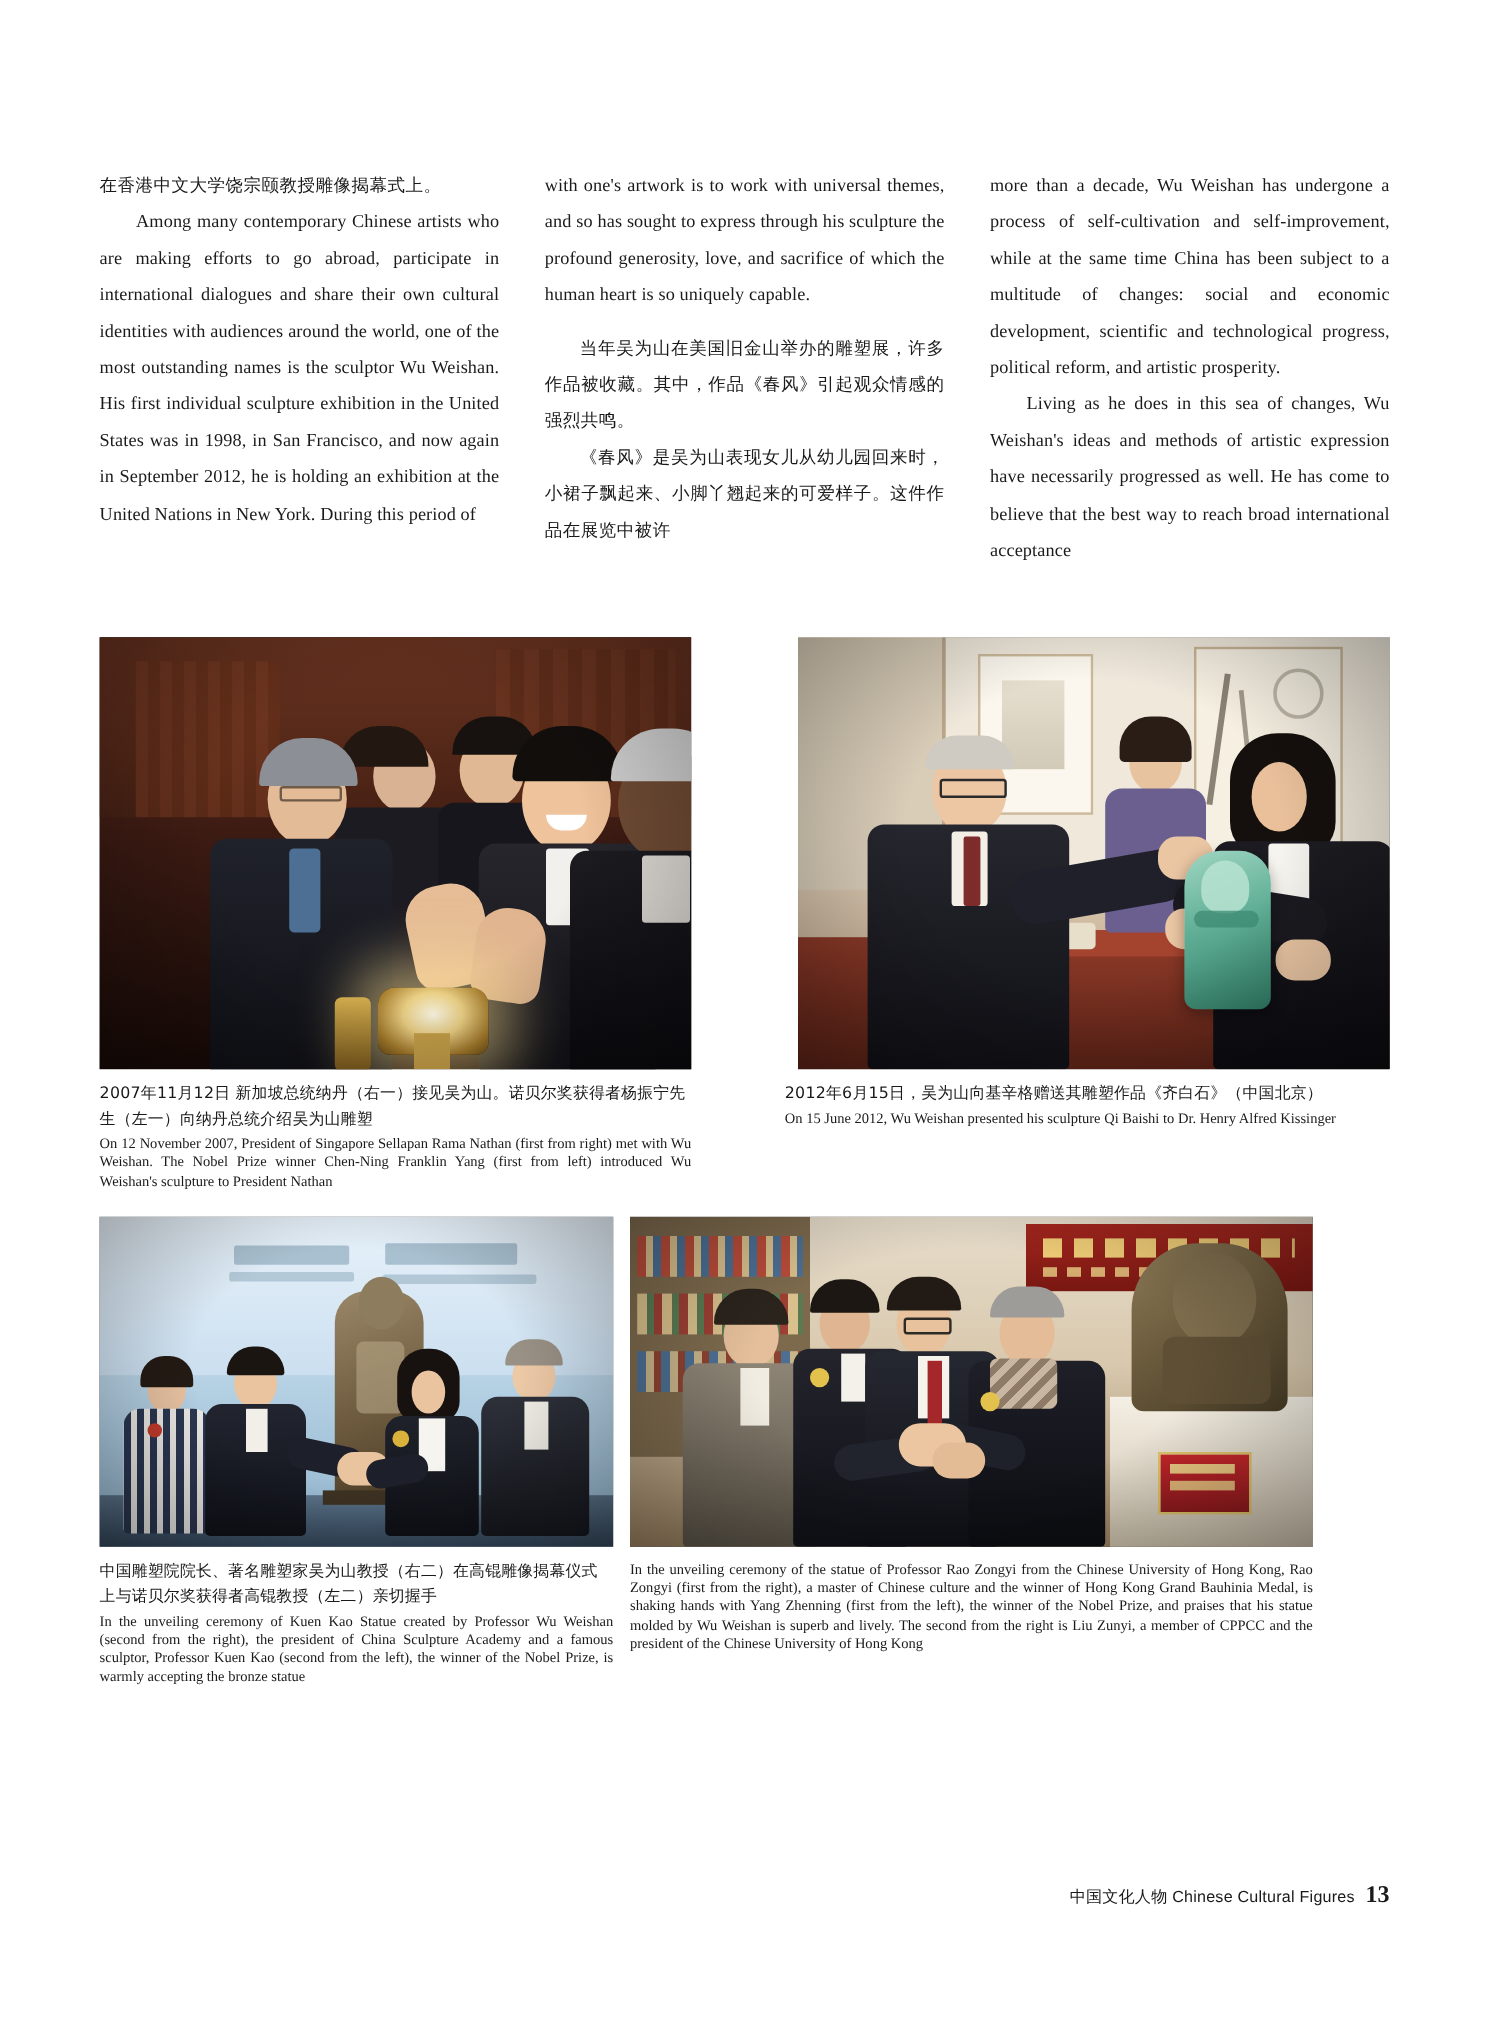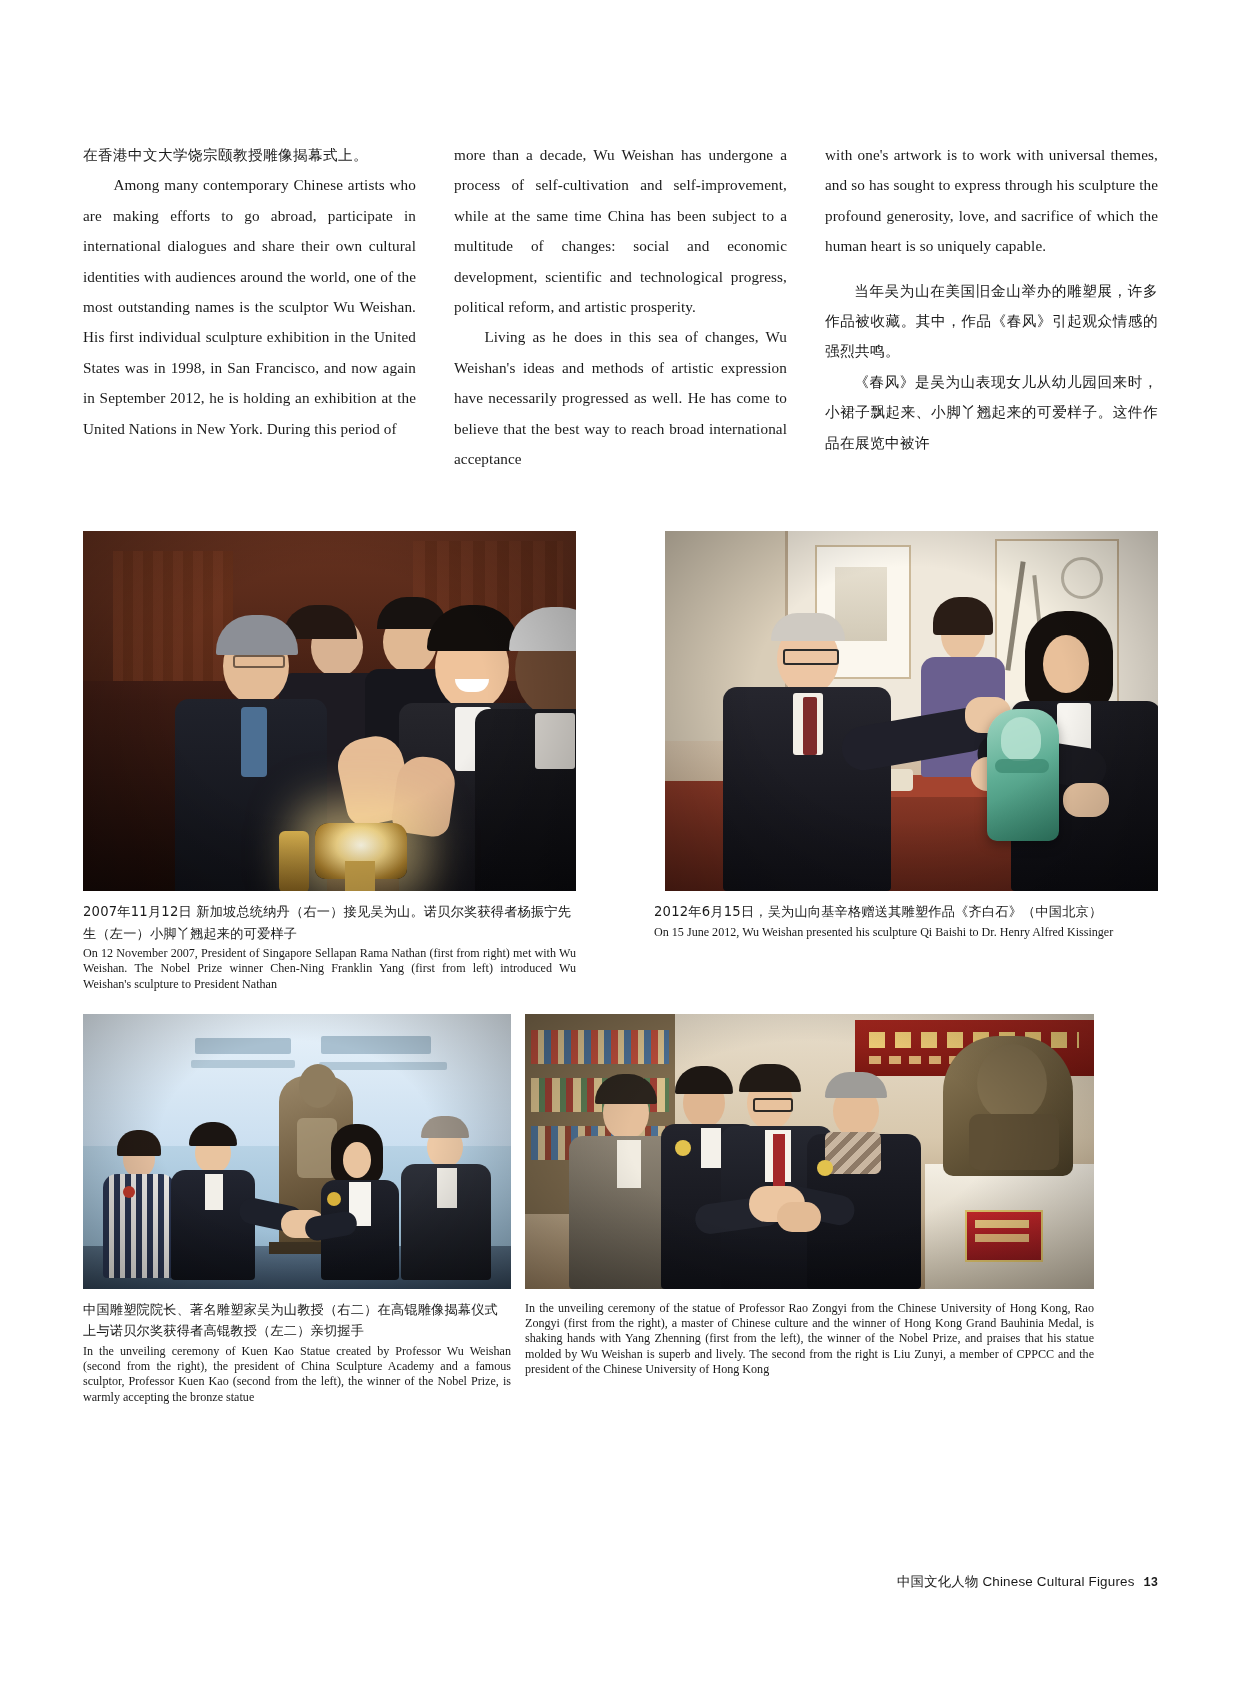--- a/index.html
+++ b/index.html
@@ -112,22 +112,22 @@
     display: flex;
     align-items: baseline;
     gap: 9px;
   }
   .footer .label {
     font-family: Liberation Sans, sans-serif;
     font-size: 13.4px;
     letter-spacing: 0.2px;
   }
   .footer .pageno {
-    font-family: Liberation Mono, monospace;
-    font-size: 12px;
+    font-family: Liberation Serif, serif;
+    font-size: 20px;
     font-weight: bold;
   }
 
   
   .scene { position: absolute; inset: 0; }
   .fig { position: absolute; }
   .head { border-radius: 50%; }
   .body { border-radius: 14px 14px 4px 4px; }
   .vign {
     position: absolute; inset: 0;
@@ -140,29 +140,29 @@
 <div class="page">
 
   <div class="columns">
 
     <div class="col">
       <p class="zh">在香港中文大学饶宗颐教授雕像揭幕式上。</p>
       <p class="indent">Among many contemporary Chinese artists who are making efforts to go abroad, participate in international dialogues and share their own cultural identities with audiences around the world, one of the most outstanding names is the sculptor Wu Weishan. His first individual sculpture exhibition in the United States was in 1998, in San Francisco, and now again in September 2012, he is holding an exhibition at the United Nations in New York. During this period of</p>
     </div>
 
     <div class="col">
-      <p>more than a decade, Wu Weishan has undergone a process of self-cultivation and self-improvement, while at the same time China has been subject to a multitude of changes: social and economic development, scientific and technological progress, political reform, and artistic prosperity.</p>
-      <p class="indent">Living as he does in this sea of changes, Wu Weishan's ideas and methods of artistic expression have necessarily progressed as well. He has come to believe that the best way to reach broad international acceptance</p>
-    </div>
-
-    <div class="col">
       <p>with one's artwork is to work with universal themes, and so has sought to express through his sculpture the profound generosity, love, and sacrifice of which the human heart is so uniquely capable.</p>
       <div class="gap-sm"></div>
       <p class="zh indent">当年吴为山在美国旧金山举办的雕塑展，许多作品被收藏。其中，作品《春风》引起观众情感的强烈共鸣。</p>
       <p class="zh indent">《春风》是吴为山表现女儿从幼儿园回来时，小裙子飘起来、小脚丫翘起来的可爱样子。这件作品在展览中被许</p>
+    </div>
+
+    <div class="col">
+      <p>more than a decade, Wu Weishan has undergone a process of self-cultivation and self-improvement, while at the same time China has been subject to a multitude of changes: social and economic development, scientific and technological progress, political reform, and artistic prosperity.</p>
+      <p class="indent">Living as he does in this sea of changes, Wu Weishan's ideas and methods of artistic expression have necessarily progressed as well. He has come to believe that the best way to reach broad international acceptance</p>
     </div>
 
   </div>
 
   <div class="photos">
 
     <div class="photo-row">
 
       <div class="photo-frame ph-a">
         <div class="scene" style="background:linear-gradient(180deg,#3b1d16 0%,#58281c 18%,#3a1a12 48%,#180a07 100%);">
@@ -252,21 +252,21 @@
           <div class="fig" style="left:322px;top:178px;width:72px;height:132px;background:linear-gradient(160deg,#9fd6c2 0%,#5fae95 45%,#2f7a63 100%);border-radius:30px 26px 10px 10px;box-shadow:0 4px 12px rgba(0,0,0,.35);"></div>
           <div class="fig" style="left:336px;top:186px;width:40px;height:44px;background:#b8e3d2;border-radius:50% 50% 40% 40%;opacity:.85;"></div>
           <div class="fig" style="left:330px;top:228px;width:54px;height:14px;background:#3e8a72;border-radius:8px;opacity:.75;"></div>
           <div class="vign"></div>
         </div>
       </div>
     </div>
 
     <div class="cap-row">
       <div class="cap cap-a">
-        <span class="zh">2007年11月12日 新加坡总统纳丹（右一）接见吴为山。诺贝尔奖获得者杨振宁先生（左一）小脚丫翘起来的可爱样子</span>
+        <span class="zh">2007年11月12日 新加坡总统纳丹（右一）接见吴为山。诺贝尔奖获得者杨振宁先生（左一）向纳丹总统介绍吴为山雕塑</span>
         <span class="en">On 12 November 2007, President of Singapore Sellapan Rama Nathan (first from right) met with Wu Weishan. The Nobel Prize winner Chen-Ning Franklin Yang (first from left) introduced Wu Weishan's sculpture to President Nathan</span>
       </div>
       <div class="cap cap-b">
         <span class="zh">2012年6月15日，吴为山向基辛格赠送其雕塑作品《齐白石》（中国北京）</span>
         <span class="en">On 15 June 2012, Wu Weishan presented his sculpture Qi Baishi to Dr. Henry Alfred Kissinger</span>
       </div>
     </div>
 
     <div class="photo-row" style="margin-top:22px;">
 

